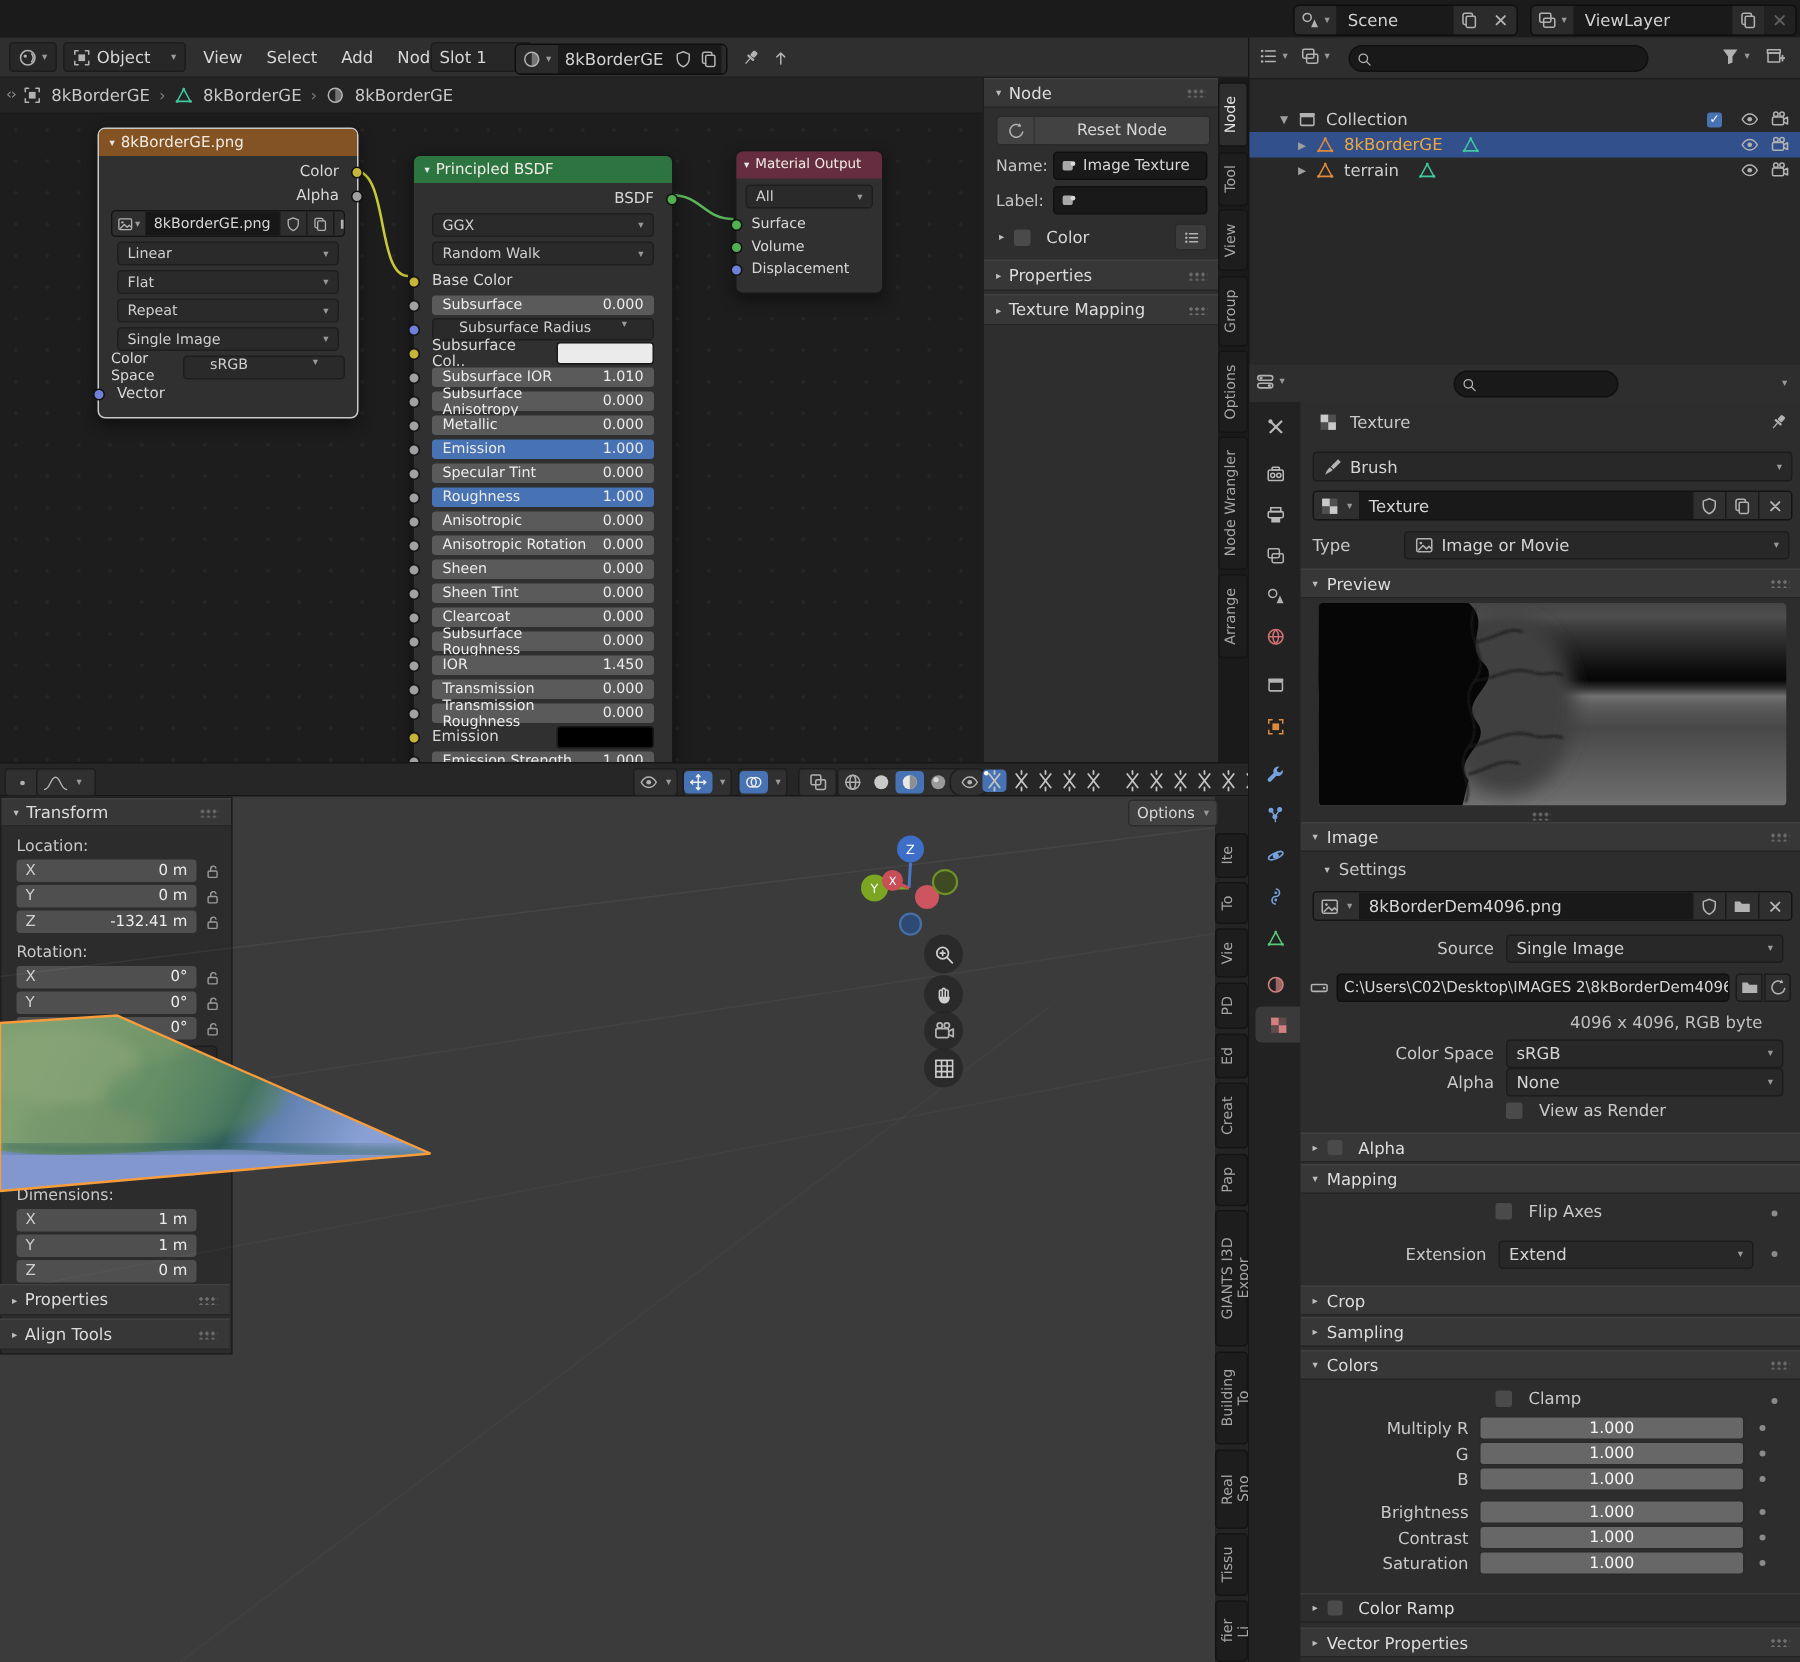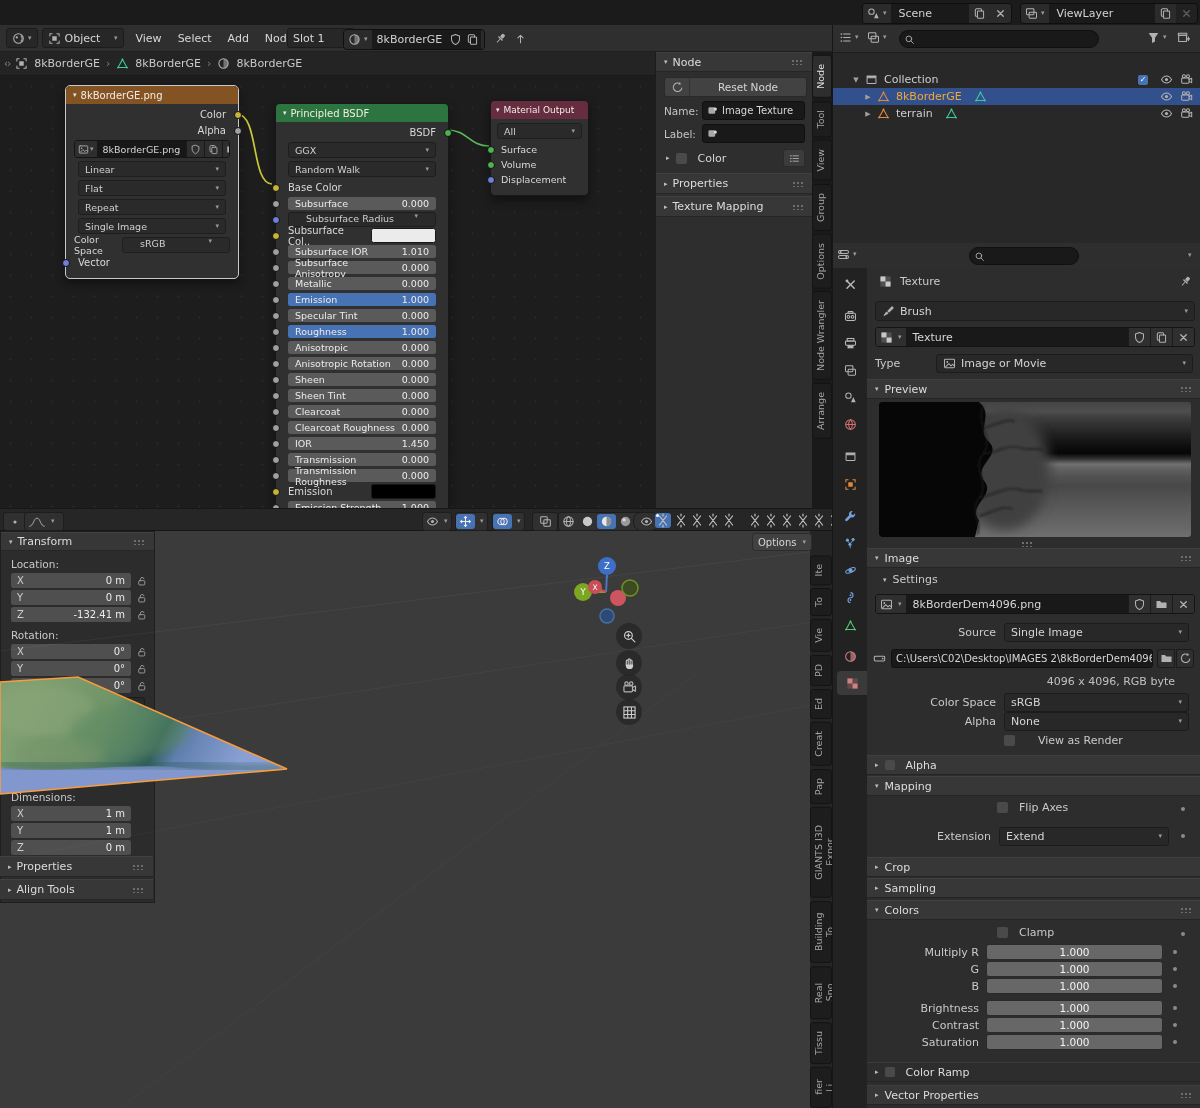--- a/index.html
+++ b/index.html
@@ -463,21 +463,21 @@
             <div class="nrow">
               <i class="sock l" style="background:#a0a0a0"></i>
               <span class="nslider">
                 <span>Clearcoat</span>
                 <span>0.000</span>
               </span>
             </div>
             <div class="nrow">
               <i class="sock l" style="background:#a0a0a0"></i>
               <span class="nslider">
-                <span>Clearcoat Roughness</span>
+                <span>Subsurface Roughness</span>
                 <span>0.000</span>
               </span>
             </div>
             <div class="nrow">
               <i class="sock l" style="background:#a0a0a0"></i>
               <span class="nslider">
                 <span>IOR</span>
                 <span>1.450</span>
               </span>
             </div>
@@ -1536,21 +1536,21 @@
       <span class="plabel pc" style="left:0;top:428px;width:129px;text-align:right">Color Space</span>
       <span class="pdd pc" style="left:137px;top:425px;width:185px;height:19px">
           <span>sRGB</span>
           <b class="chev" style="margin-left:auto">▾</b>
         </span>
       <span class="plabel pc" style="left:0;top:447px;width:129px;text-align:right">Alpha</span>
       <span class="pdd pc" style="left:137px;top:444px;width:185px;height:19px">
           <span>None</span>
           <b class="chev" style="margin-left:auto">▾</b>
         </span>
-      <span class="fr pc" style="left:137px;top:466px;gap:18px">
+      <span class="fr pc" style="left:137px;top:466px;gap:6px">
           <span class="cbx off"></span>
           <span class="plabel">View as Render</span>
         </span>
 
       <div class="pstrip" style="top:487px">
           <b class="caret">▸</b>
           <span class="cbx off" style="width:10px;height:10px"></span>
           <span>Alpha</span>
         </div>
       <div class="pstrip" style="top:508px">

